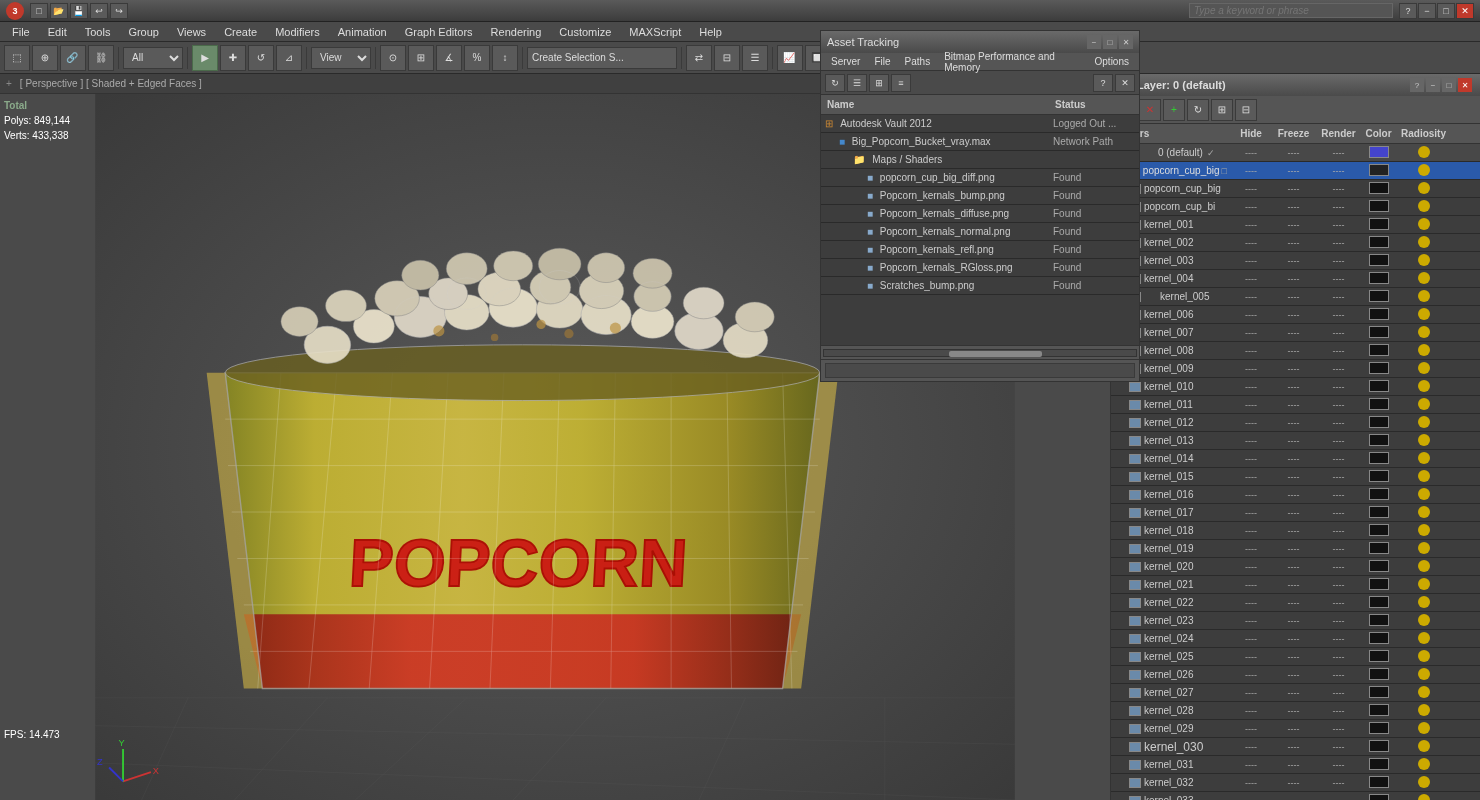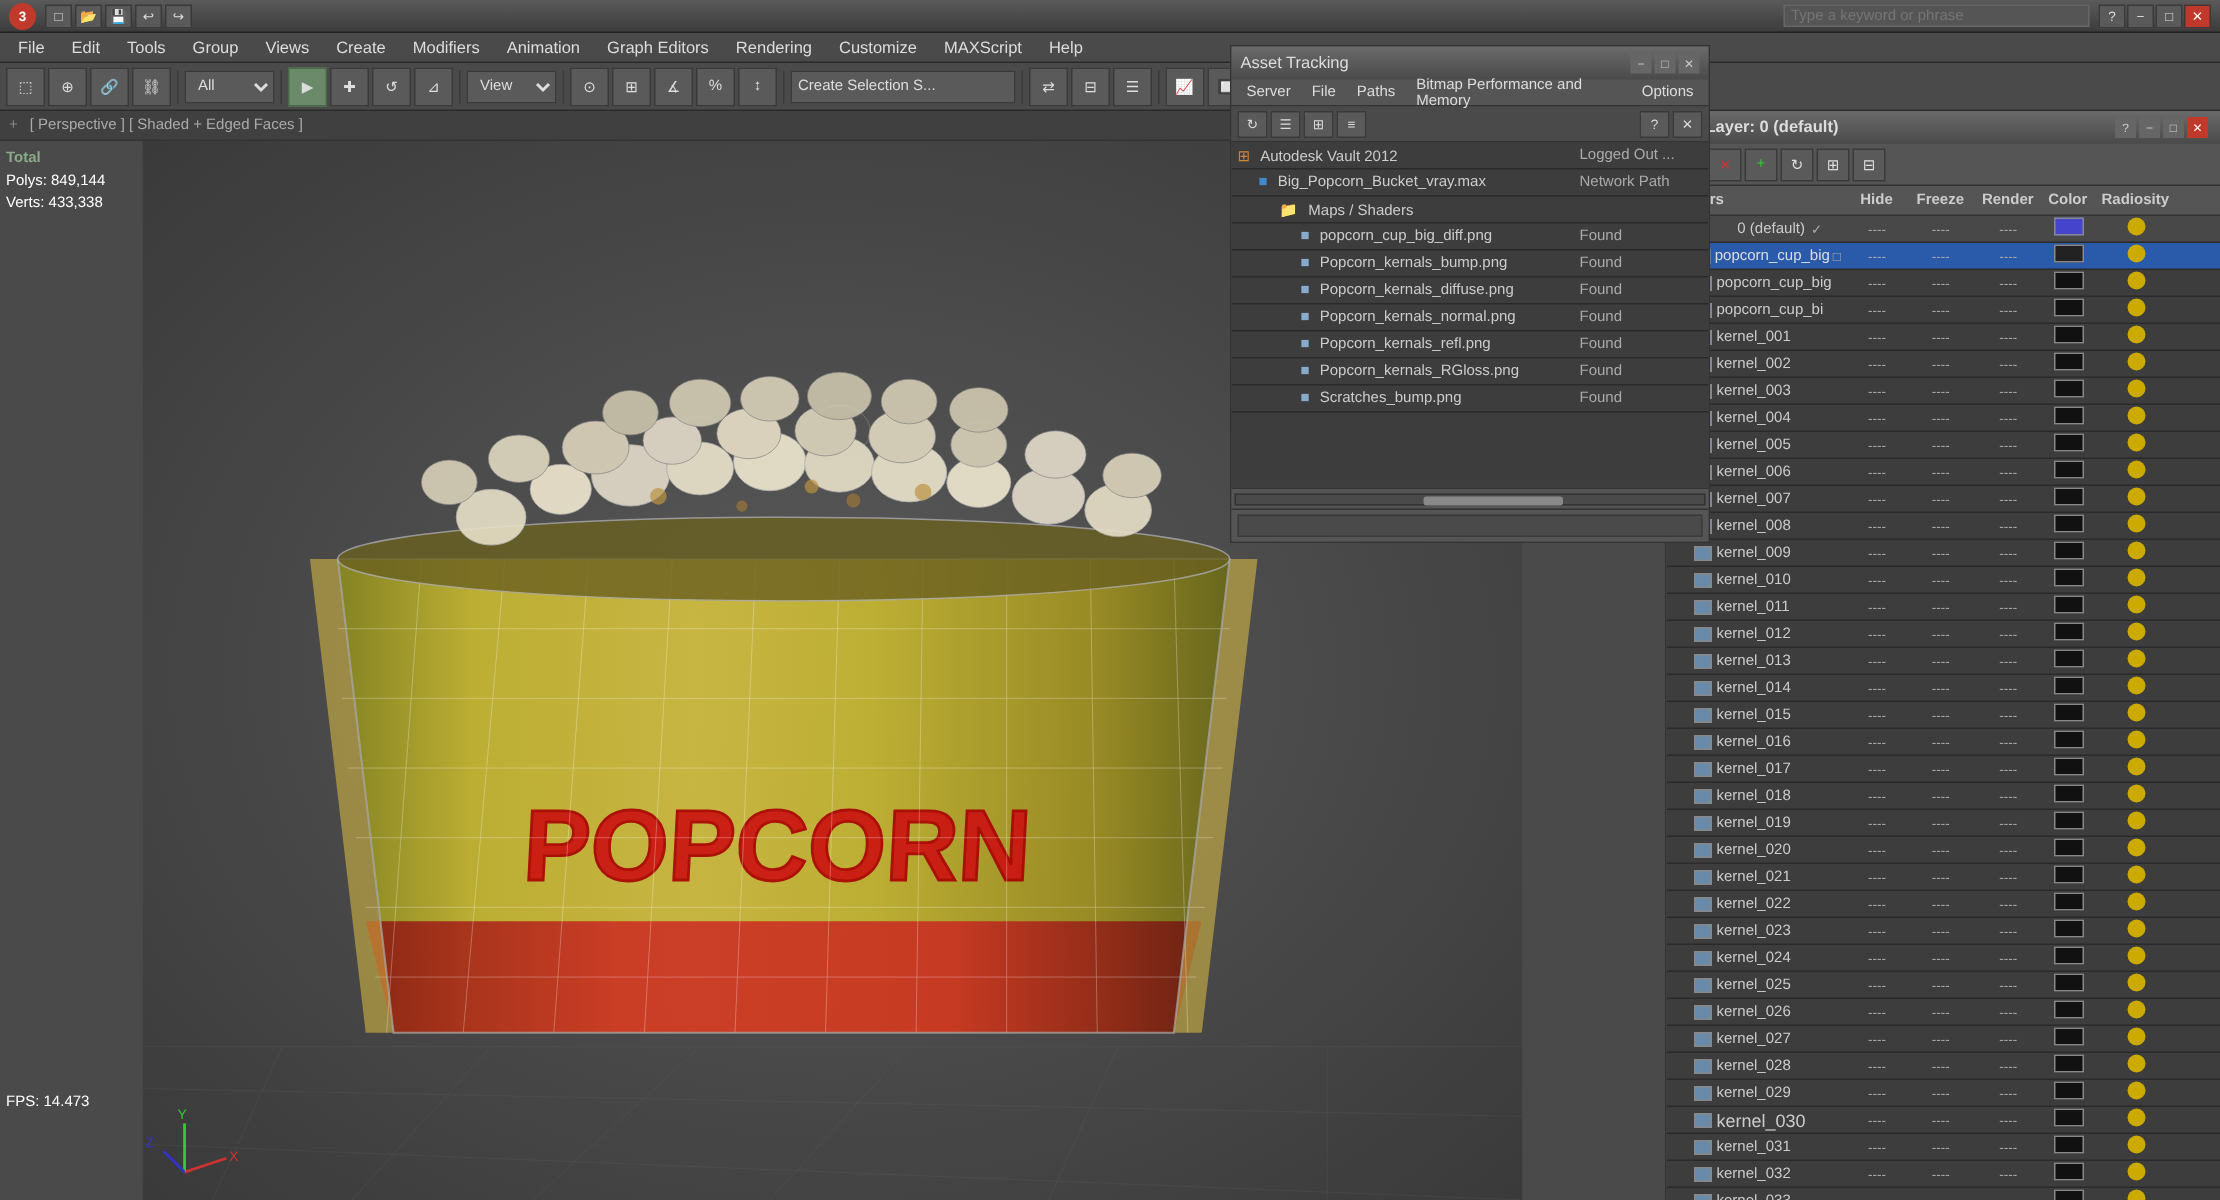--- a/index.html
+++ b/index.html
@@ -93,21 +93,21 @@
     <div style="width:18px;height:18px;background:#c0392b;border-radius:50%;display:flex;align-items:center;justify-content:center;color:white;font-size:9px;font-weight:bold;">3</div>
     <span style="display:flex;gap:2px;">
       <button style="background:#5a5a5a;border:1px solid #3a3a3a;color:#ddd;font-size:9px;width:18px;height:16px;cursor:pointer;">□</button>
       <button style="background:#5a5a5a;border:1px solid #3a3a3a;color:#ddd;font-size:9px;width:18px;height:16px;cursor:pointer;">📂</button>
       <button style="background:#5a5a5a;border:1px solid #3a3a3a;color:#ddd;font-size:9px;width:18px;height:16px;cursor:pointer;">💾</button>
       <button style="background:#5a5a5a;border:1px solid #3a3a3a;color:#ddd;font-size:9px;width:18px;height:16px;cursor:pointer;">↩</button>
       <button style="background:#5a5a5a;border:1px solid #3a3a3a;color:#ddd;font-size:9px;width:18px;height:16px;cursor:pointer;">↪</button>
     </span>
   </div>
   <div style="display:flex;align-items:center;gap:6px;">
-    <input type="text" style="background: rgb(85, 85, 85); border: 1px solid rgb(102, 102, 102); color: rgb(204, 204, 204); padding: 1px 4px; width: 204px; font-size: 10px;" placeholder="Type a keyword or phrase">
+    <input type="text" style="background: rgb(85, 85, 85); border: 1px solid rgb(102, 102, 102); color: rgb(204, 204, 204); padding: 1px 4px; width: 204px; font-size: 10px; font-style: italic;" placeholder="Type a keyword or phrase">
     <div style="display:flex;gap:1px;">
       <button style="background:#5a5a5a;border:1px solid #3a3a3a;color:#ddd;font-size:9px;width:18px;height:16px;cursor:pointer;">?</button>
       <button style="background:#5a5a5a;border:1px solid #3a3a3a;color:#ddd;font-size:9px;width:18px;height:16px;cursor:pointer;">−</button>
       <button style="background:#5a5a5a;border:1px solid #3a3a3a;color:#ddd;font-size:9px;width:18px;height:16px;cursor:pointer;">□</button>
       <button style="background:#c0392b;border:1px solid #3a3a3a;color:#fff;font-size:9px;width:18px;height:16px;cursor:pointer;">✕</button>
     </div>
   </div>
 </div>
 
 <div id="menu-bar">
@@ -329,20 +329,24 @@
     </div>
     <div id="asset-toolbar">
       <button class="asset-tb-btn">↻</button>
       <button class="asset-tb-btn">☰</button>
       <button class="asset-tb-btn">⊞</button>
       <button class="asset-tb-btn">≡</button>
       <div style="flex:1;"></div>
       <button class="asset-tb-btn">?</button>
       <button class="asset-tb-btn">✕</button>
     </div>
+    <div id="asset-table-header">
+      <div class="asset-col-name">Name</div>
+      <div class="asset-col-status">Status</div>
+    </div>
     <div id="asset-table">
 
       <div class="asset-row">
         <div class="asset-name">
           <span style="color:#cc8833;">⊞</span>
           <span style="margin-left:4px;">Autodesk Vault 2012</span>
         </div>
         <div class="asset-status">Logged Out ...</div>
       </div>
 
@@ -575,21 +579,21 @@
     <div class="lr-color">
       <div style="width:20px;height:12px;background:#111111;border:1px solid #888;display:inline-block;"></div>
     </div>
     <div class="lr-radiosity">
       <div class="yellow-dot"></div>
     </div>
   </div>
           <div class="layer-row">
     <div class="lr-name">
       <span style="margin-left:14px;display:inline-block;width:12px;height:10px;background:#6a8aaa;margin-right:3px;border:1px solid #888;"></span>
-      <span style="font-size:10px;color:#ccc;">kernel_005</span>
+      <span style="font-size:10px;color:#ccc;margin-left:16px;">kernel_005</span>
     </div>
     <div class="lr-hide">----</div>
     <div class="lr-freeze">----</div>
     <div class="lr-render">----</div>
     <div class="lr-color">
       <div style="width:20px;height:12px;background:#111111;border:1px solid #888;display:inline-block;"></div>
     </div>
     <div class="lr-radiosity">
       <div class="yellow-dot"></div>
     </div>

